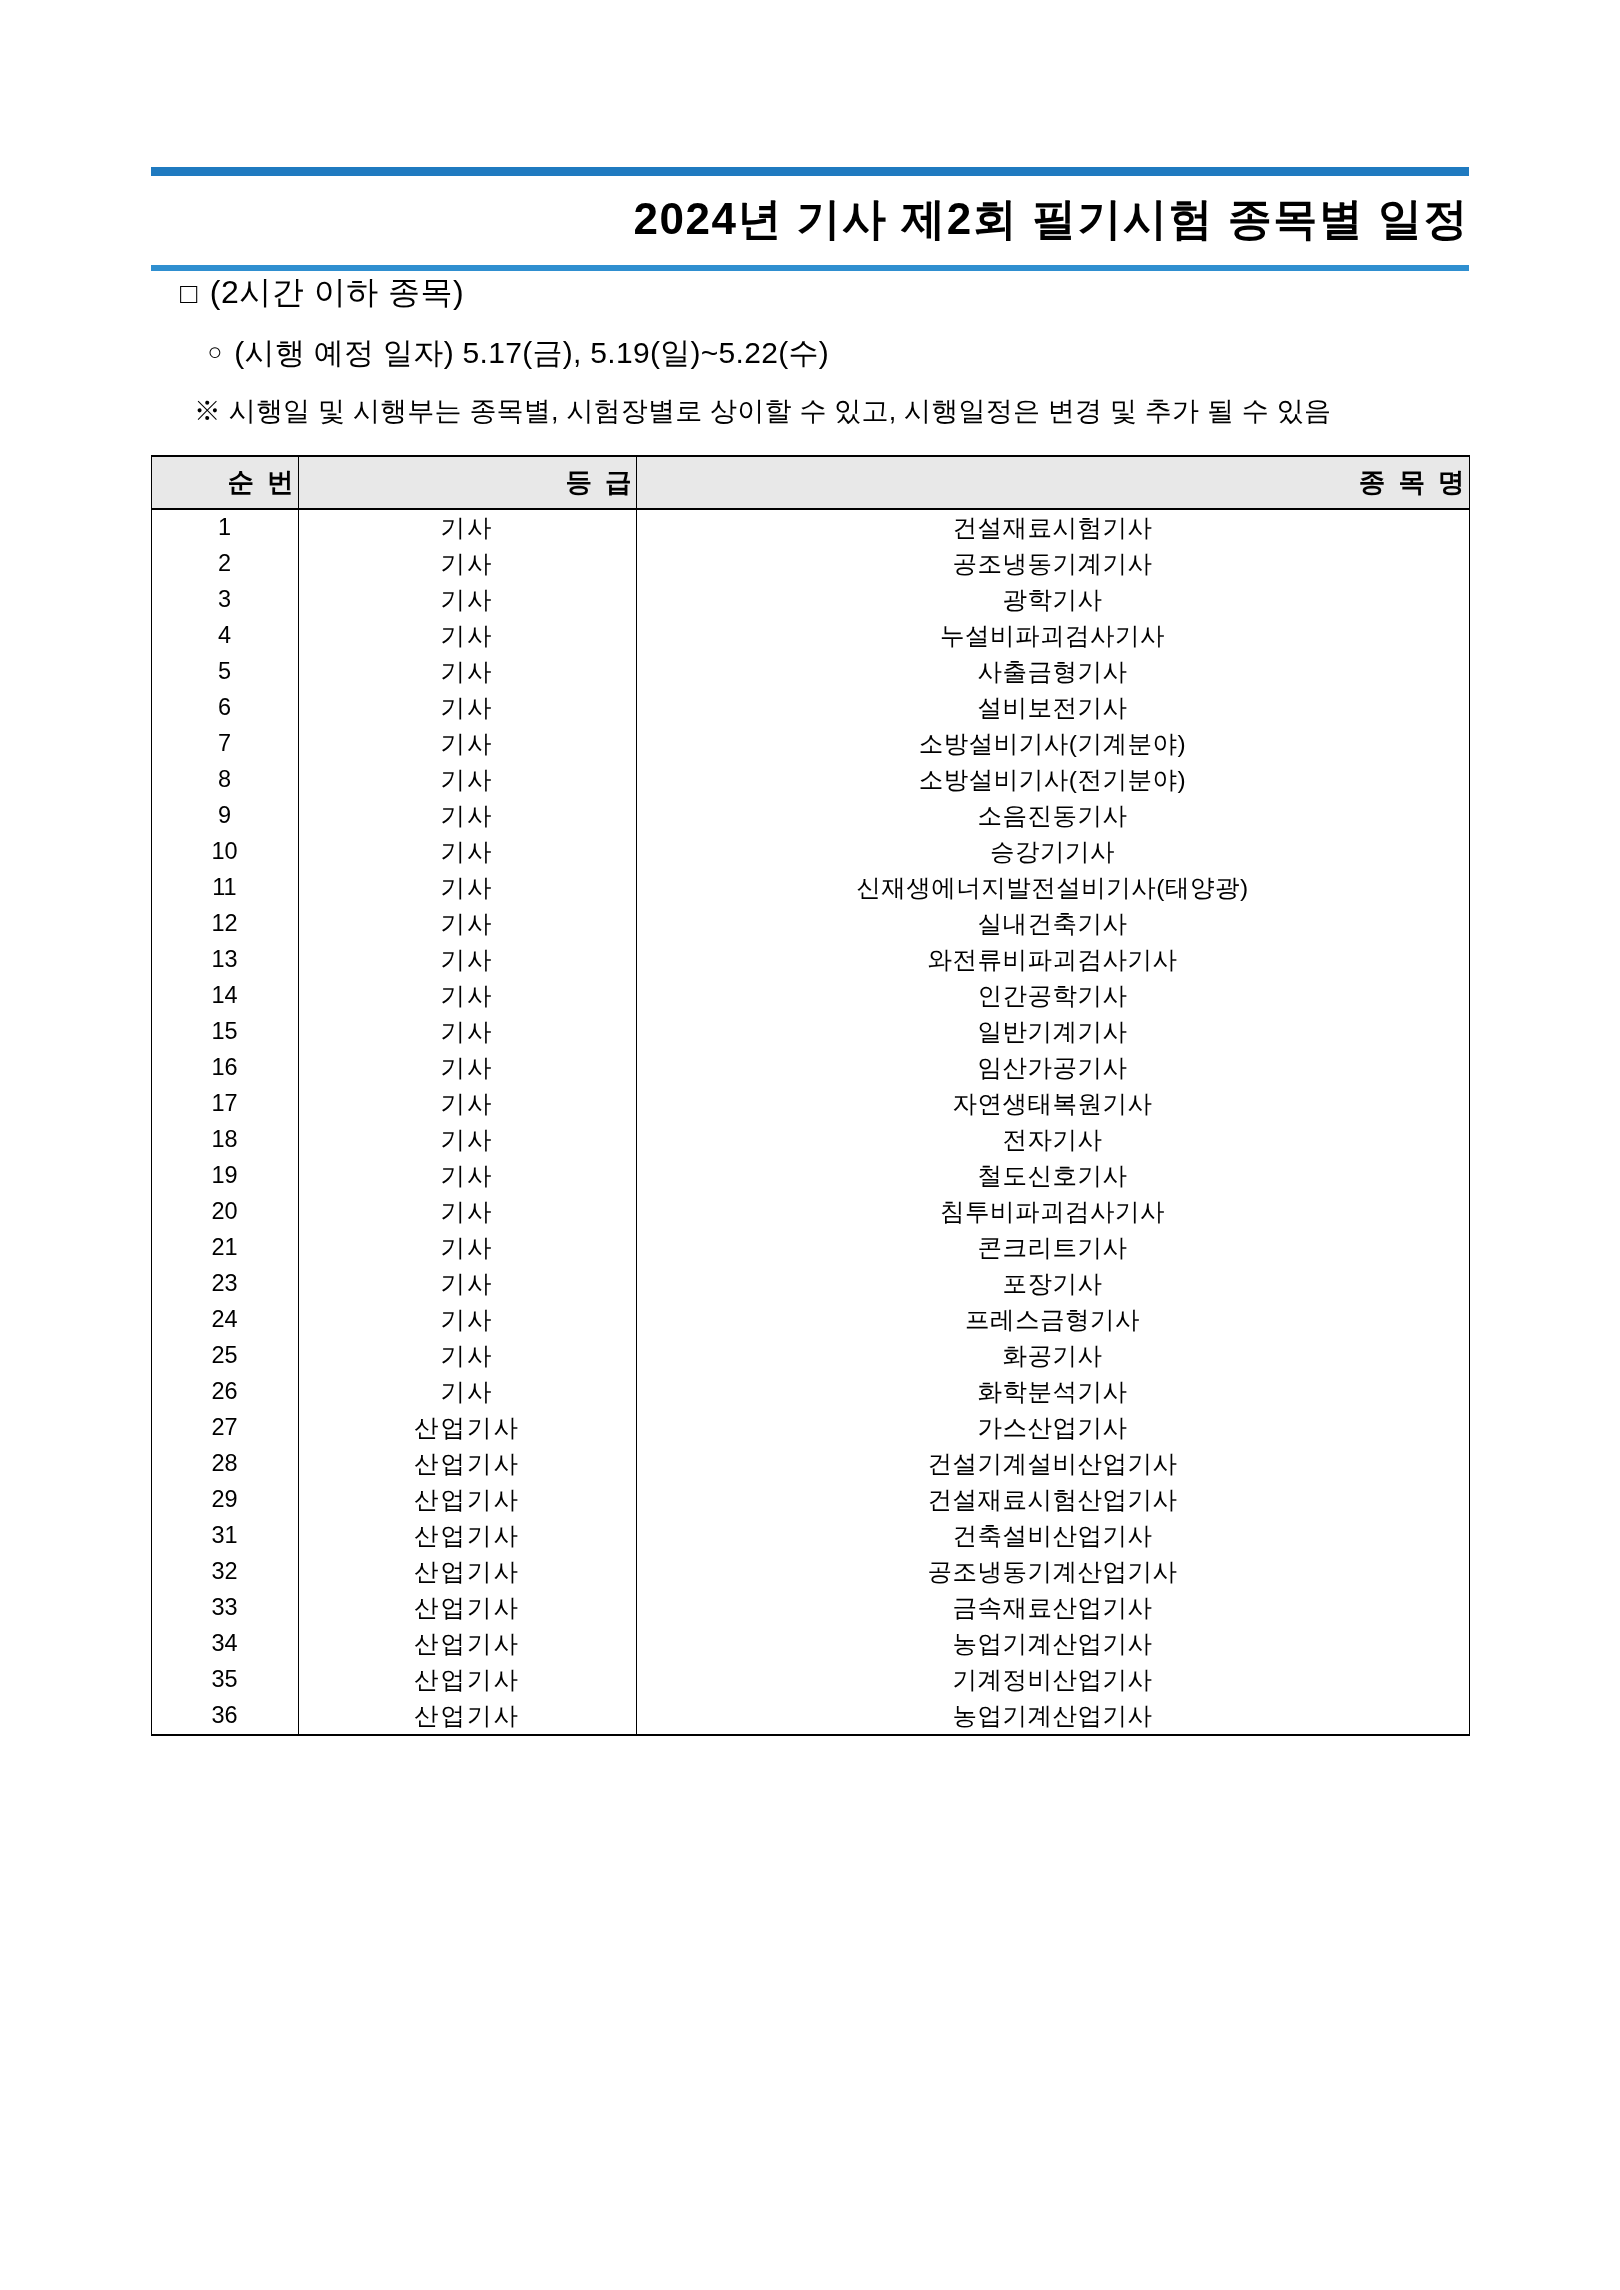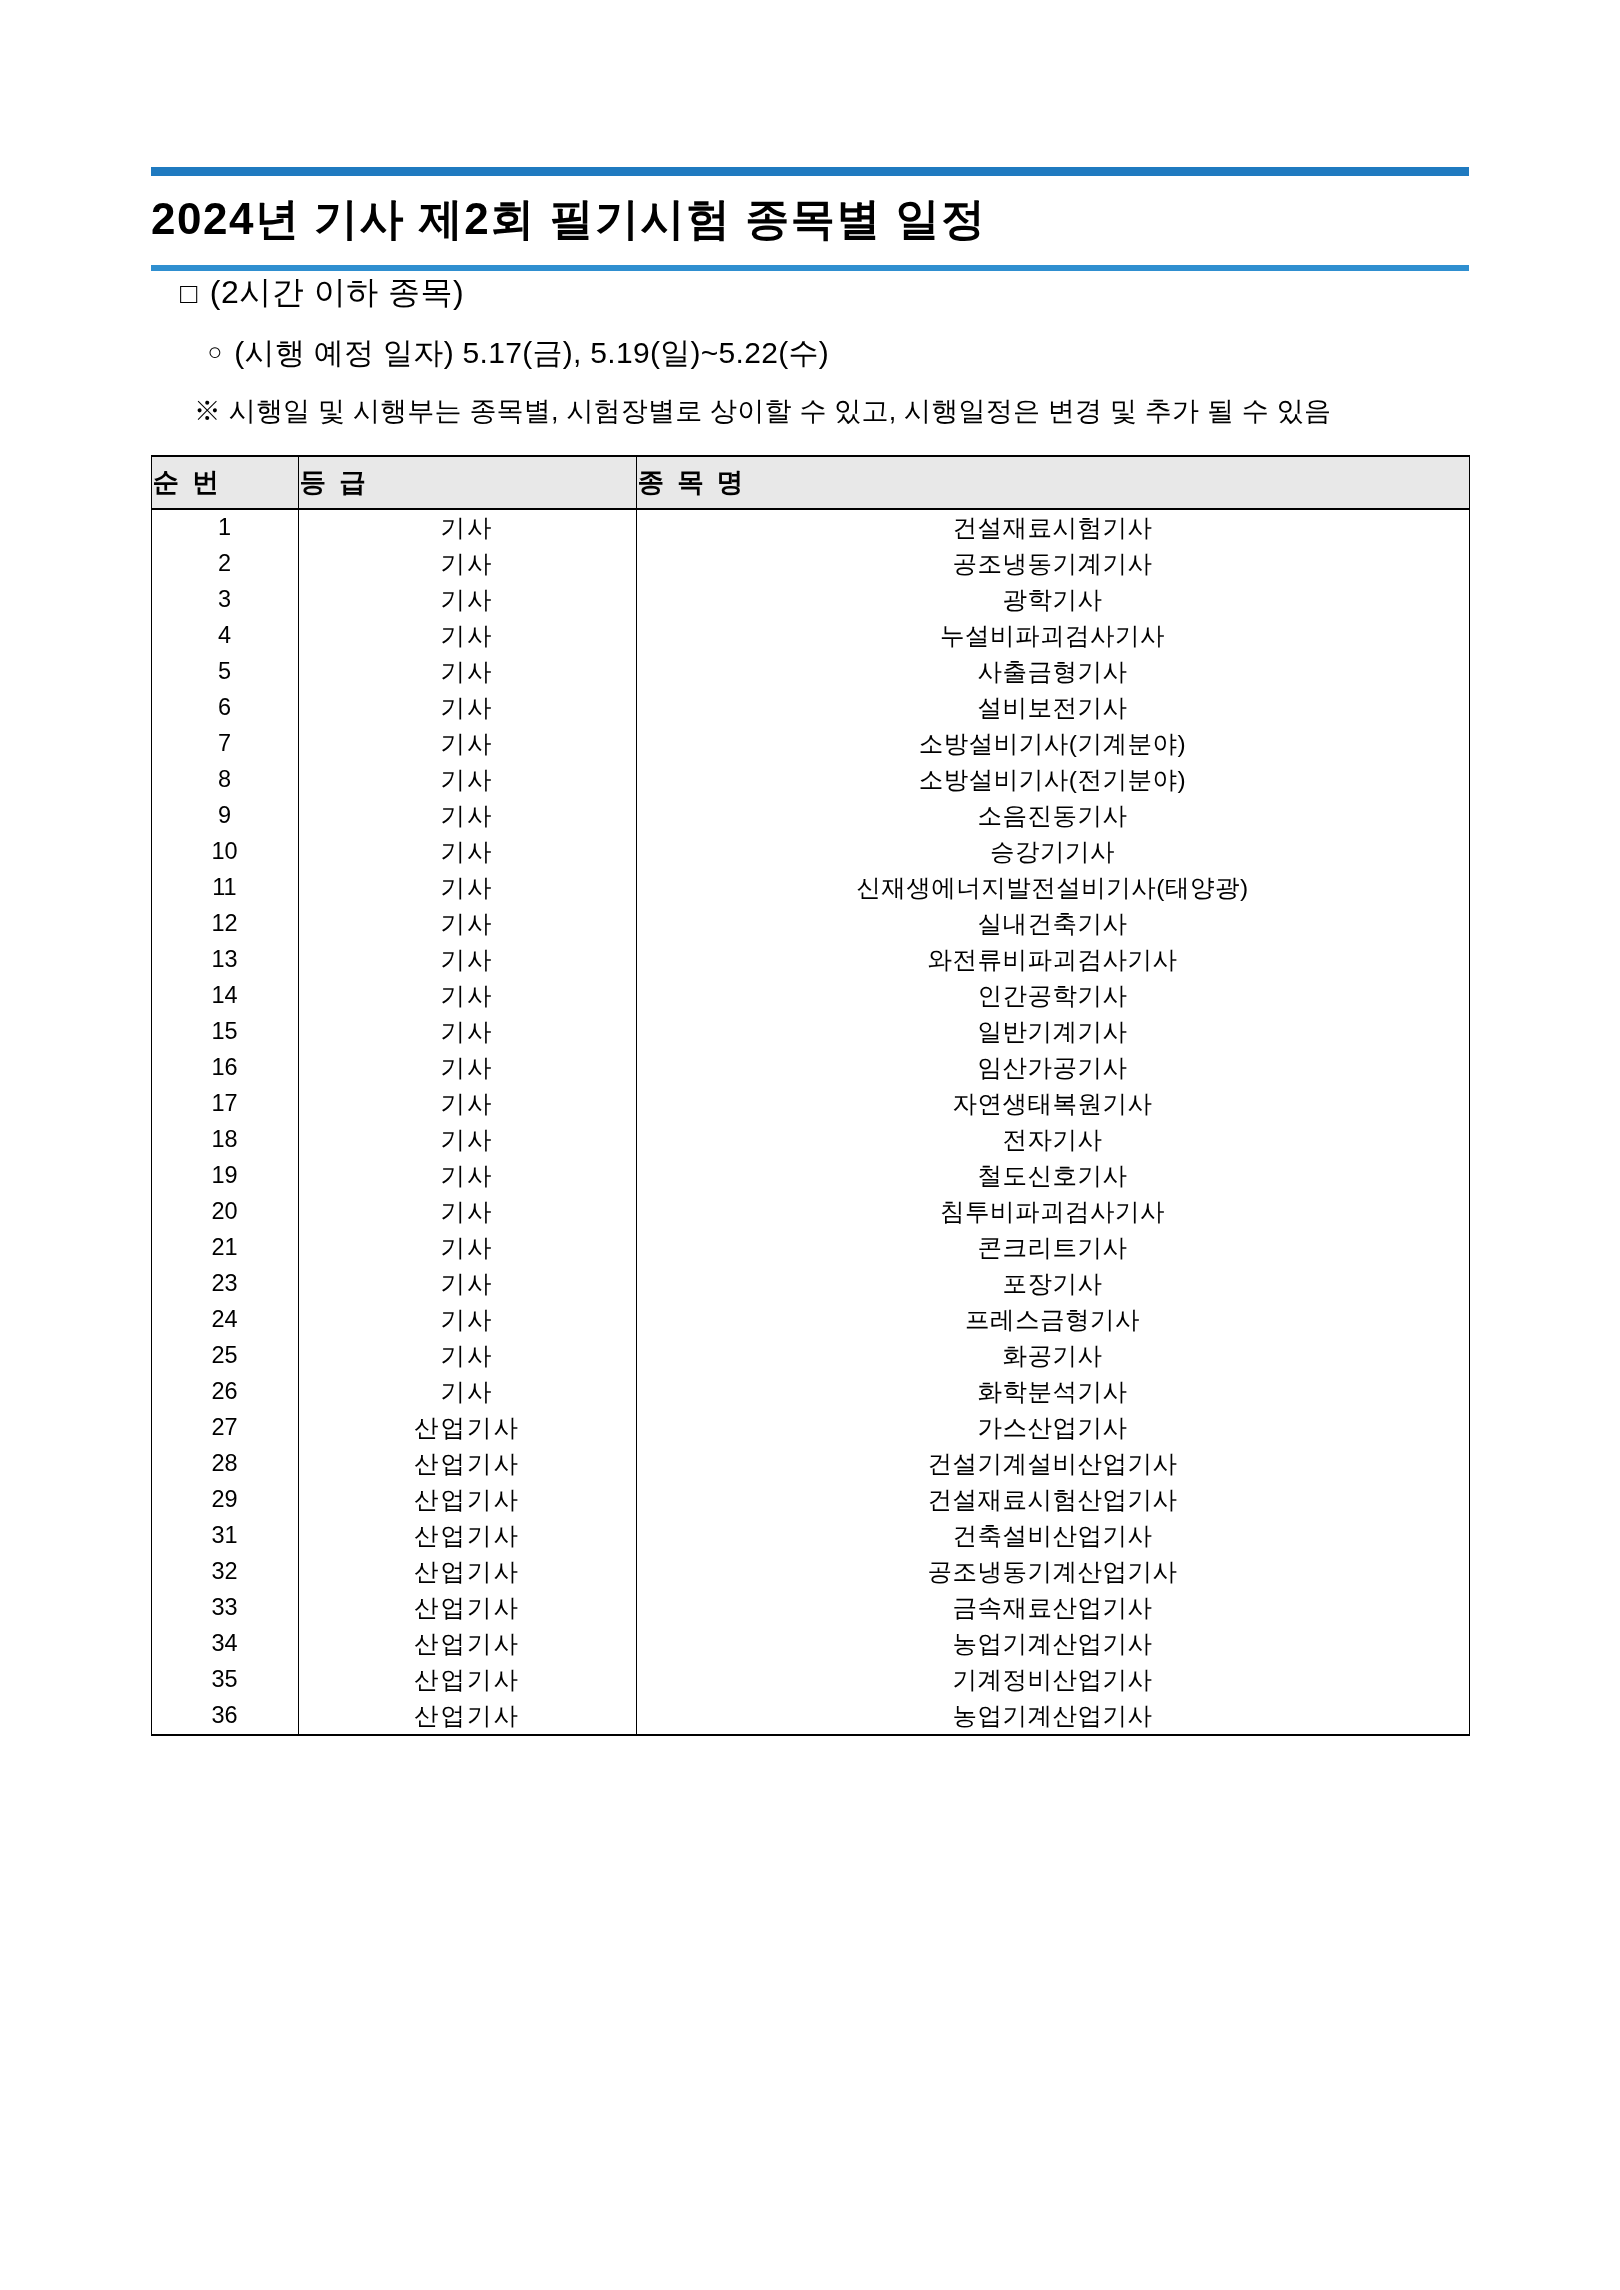--- a/index.html
+++ b/index.html
@@ -32,21 +32,21 @@
     background: #1f7ac0;
     width: 100%;
   }
   .rule-bottom {
     height: 5.9px;
     background: #2f8fd0;
     width: 100%;
     margin-top: 3.9px;
   }
   .doc-title {
-    text-align: left;
+    text-align: right;
     font-size: 44px;
     font-weight: bold;
     letter-spacing: 1.5px;
     padding: 19.6px 0 17.6px 0;
     line-height: 1.1;
     white-space: nowrap;
   }
 
   
   .intro {
@@ -96,21 +96,21 @@
 
   table.schedule thead th {
     background: #e8e8e8;
     border: 1px solid #000;
     border-left: none;
     border-right: none;
     font-size: 26.5px;
     font-weight: bold;
     letter-spacing: 2.9px;
     height: 49px;
-    text-align: left;
+    text-align: right;
     vertical-align: middle;
   }
   table.schedule thead th.sep {
     border-left: 1px solid #000;
   }
   table.schedule thead th:first-child {
     border-left: 1px solid #000;
   }
   table.schedule thead th:last-child {
     border-right: 1px solid #000;

